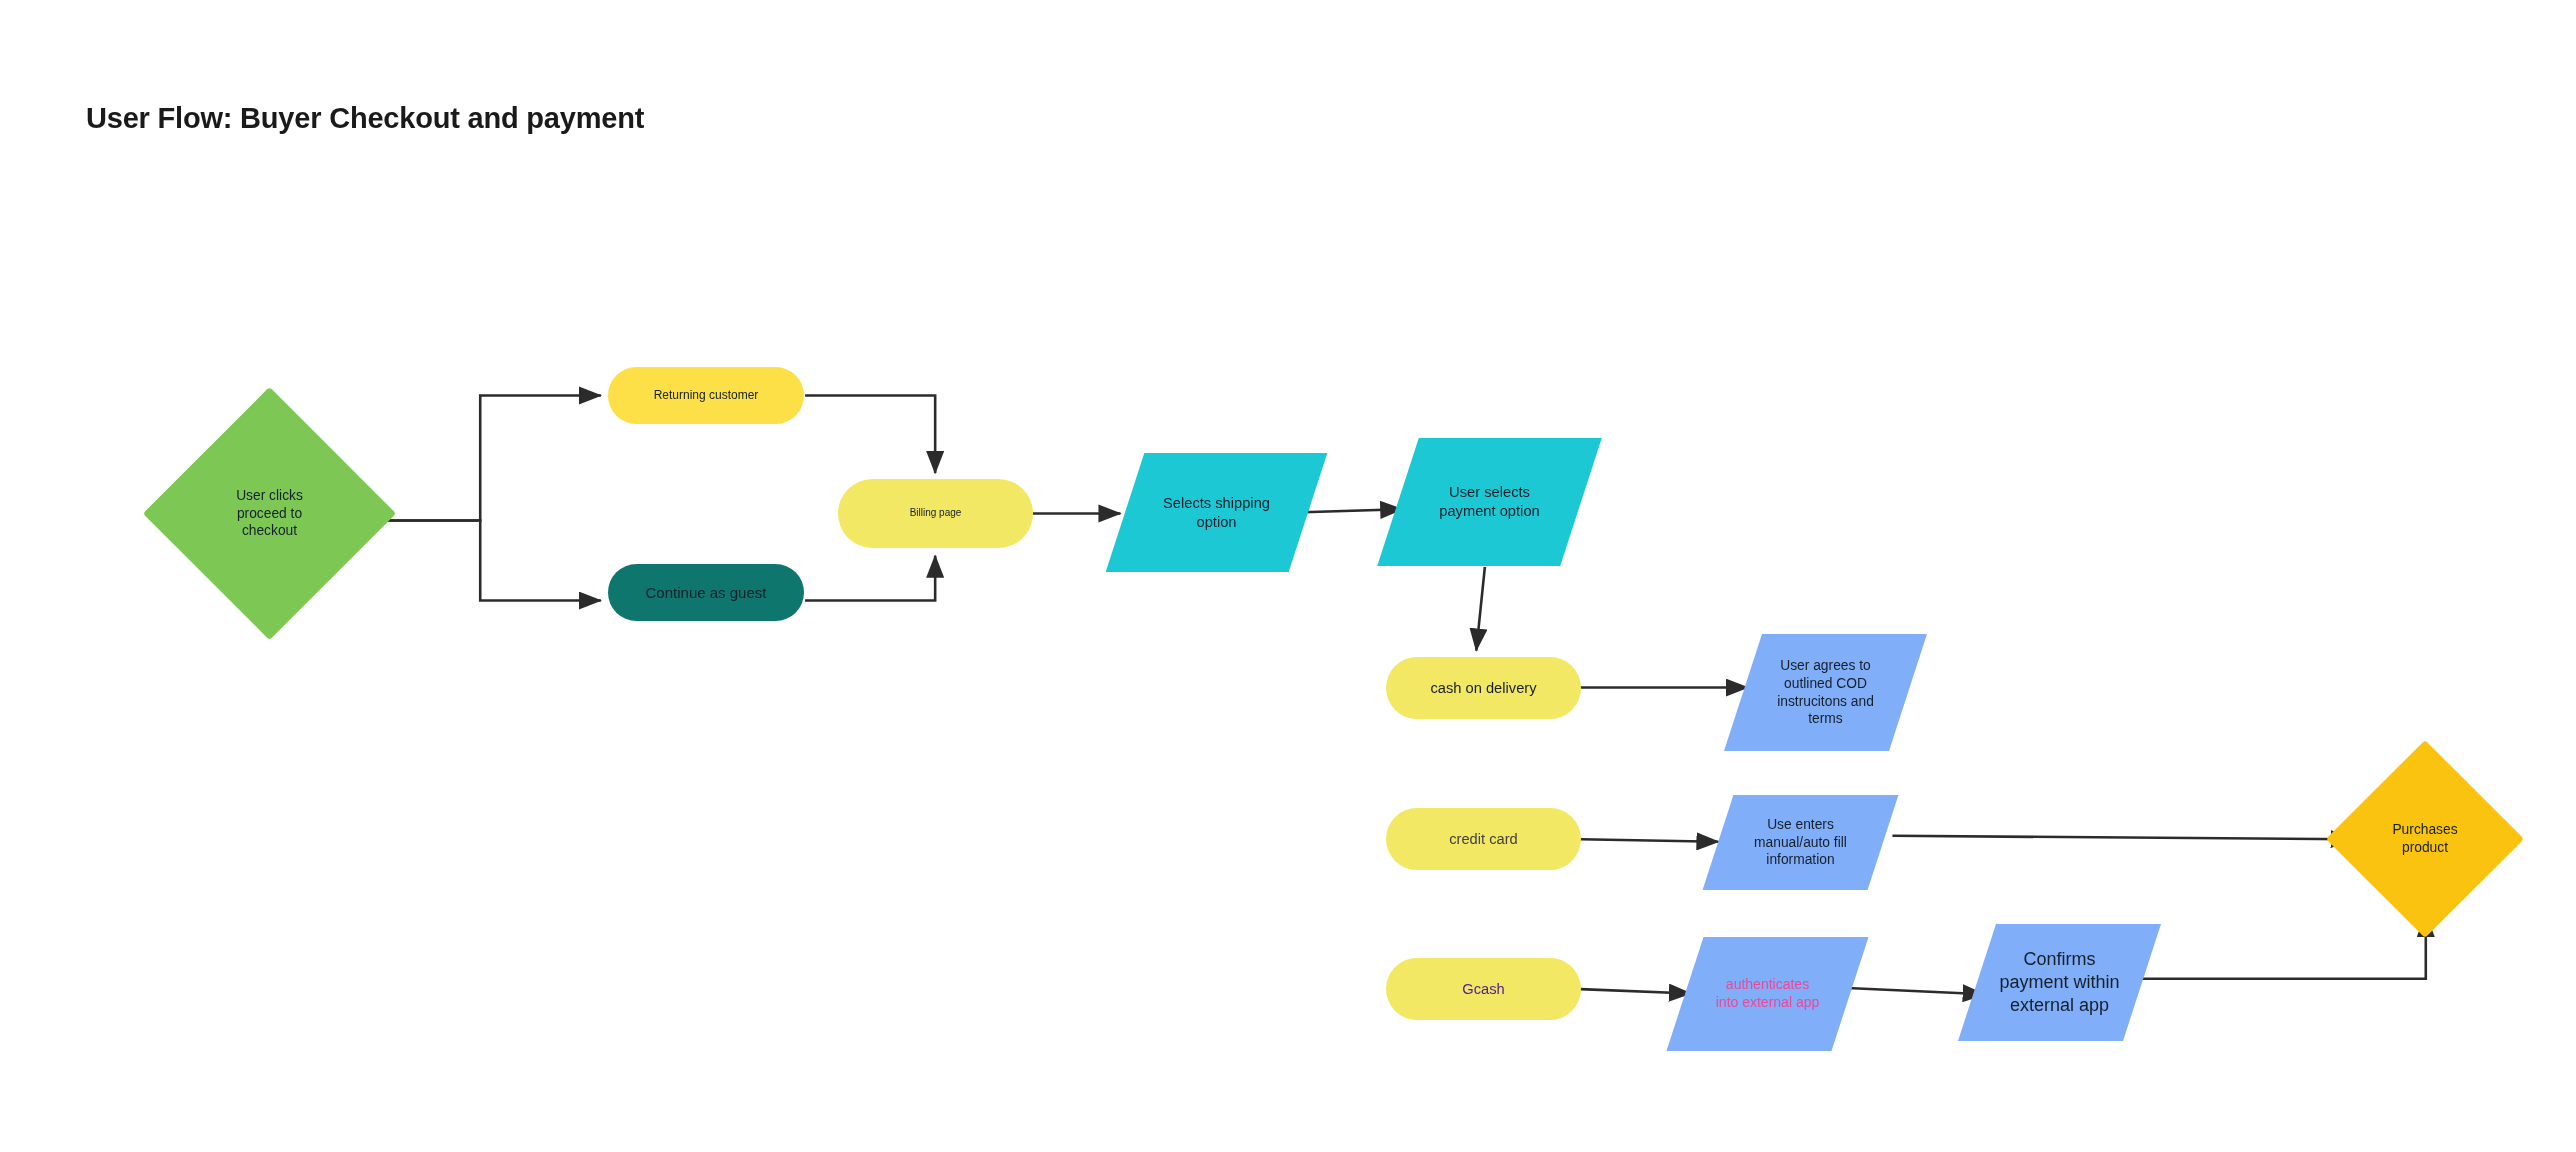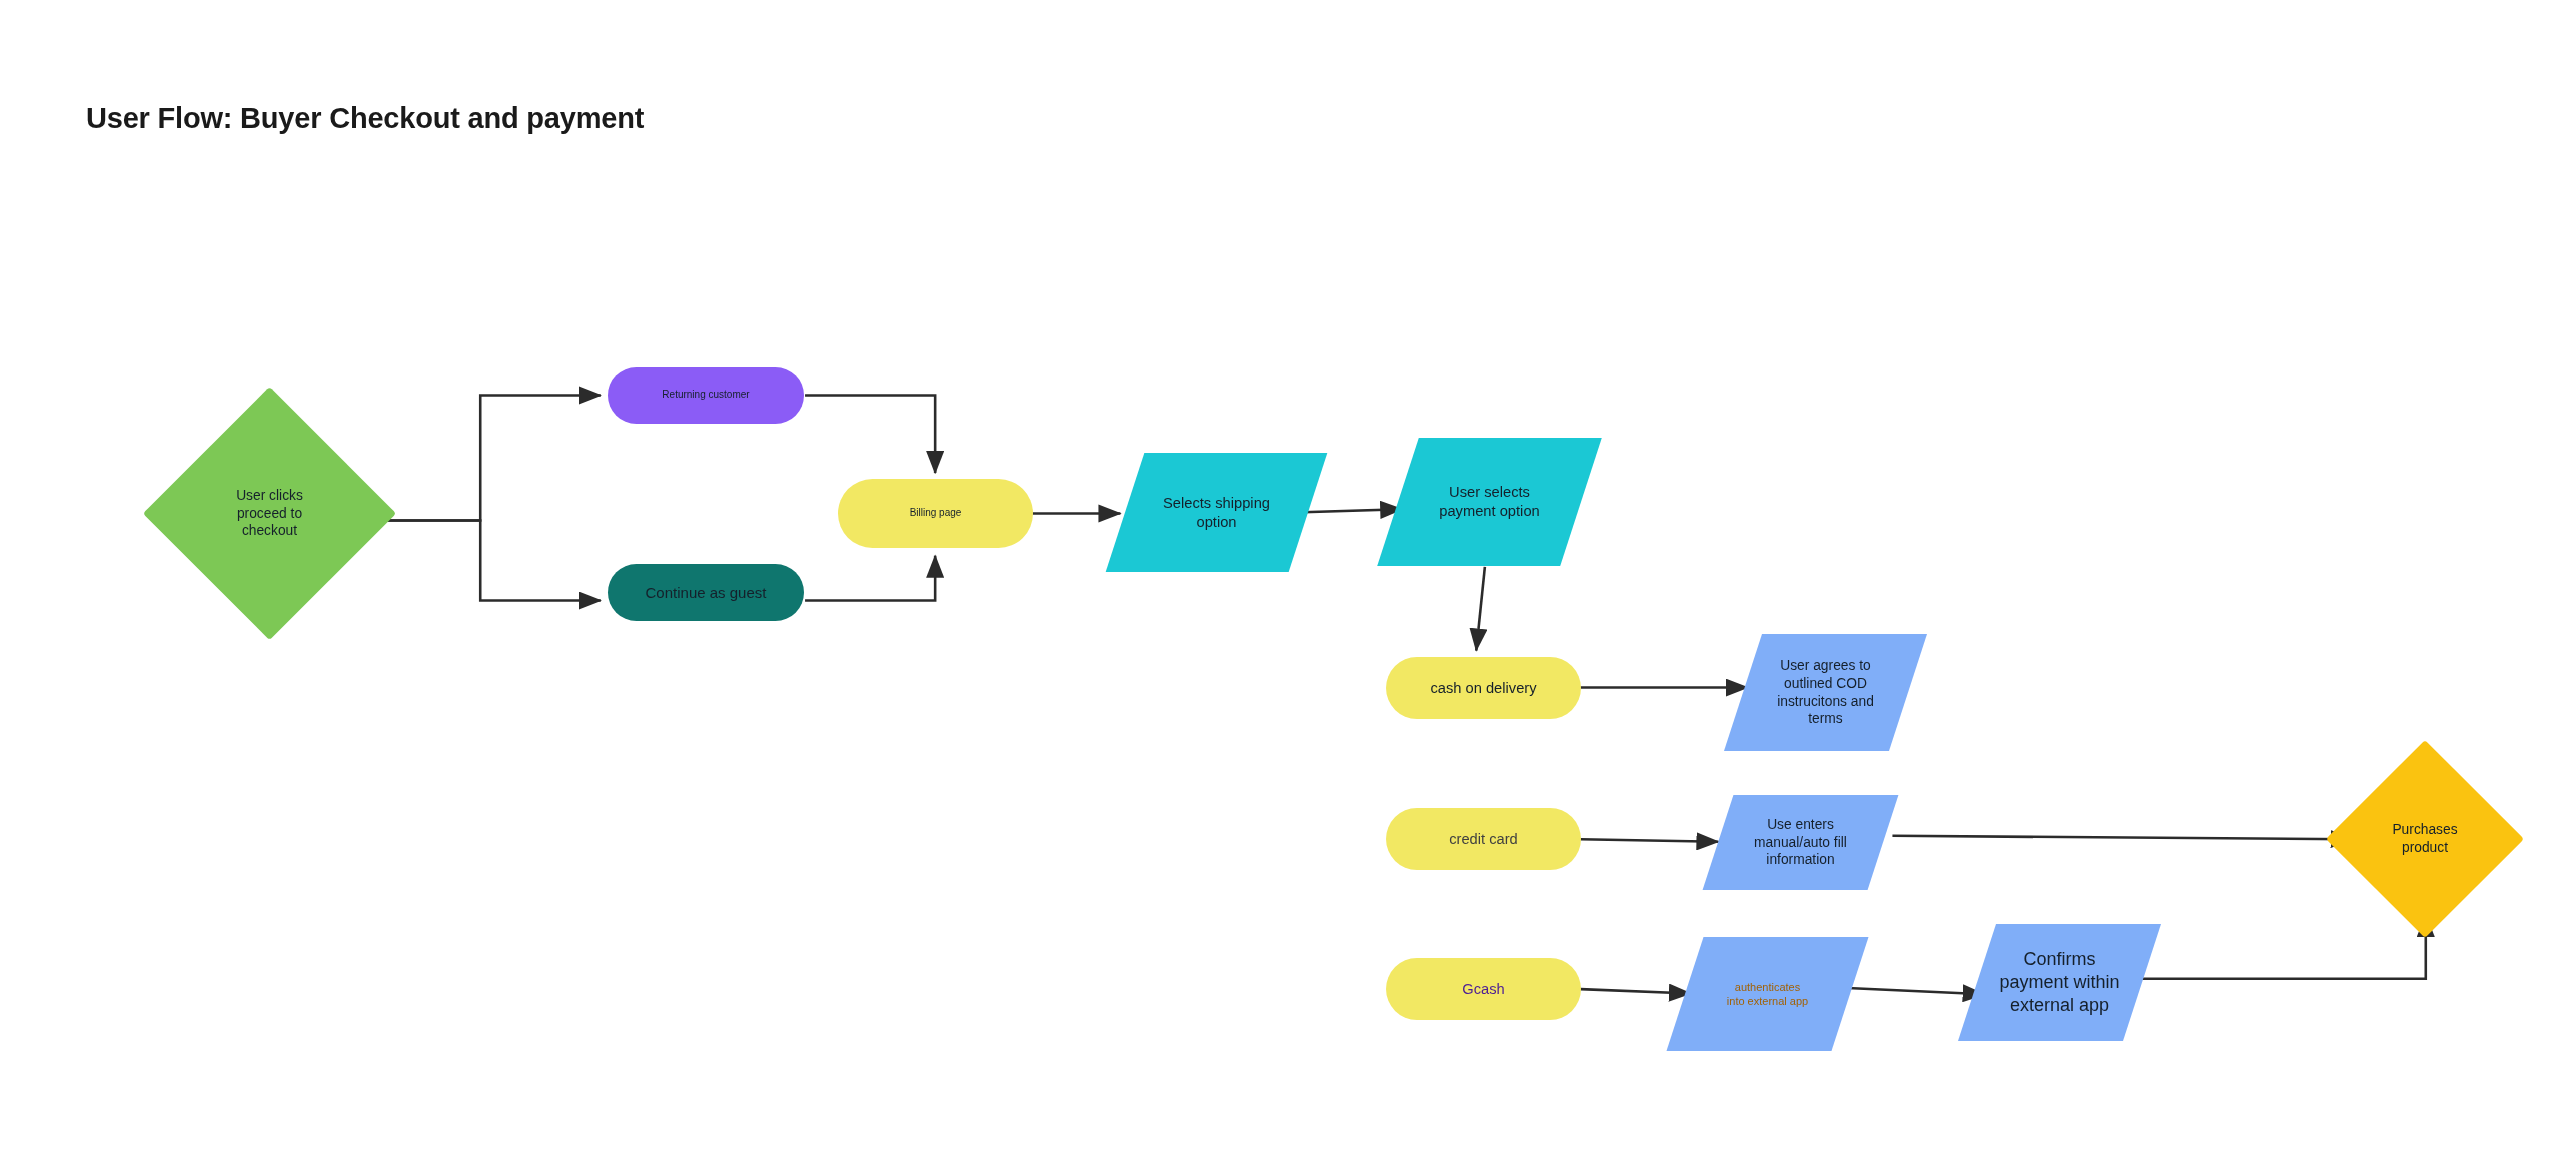--- a/index.html
+++ b/index.html
@@ -116,21 +116,21 @@
       </g>
   </svg>
 
   <div id="node-layer">
       <div class="node shape-diamond" style="left: 180px; top: 424px; width: 179px; height: 179px; font-size: 13.8px; color: rgb(21, 32, 43);">
         <div class="diamond-body" style="background: rgb(125, 200, 85);"></div>
         <span class="node-label">User clicks
 proceed to
 checkout</span>
       </div>
-      <div class="node shape-stadium" style="left: 608px; top: 367px; width: 196px; height: 57px; font-size: 10px; color: rgb(21, 32, 43); background: #8b5cf6;">
+      <div class="node shape-stadium" style="left: 608px; top: 367px; width: 196px; height: 57px; font-size: 12px; color: rgb(21, 32, 43); background: #fde047;">
         <span class="node-label">Returning customer</span>
       </div>
       <div class="node shape-stadium" style="left: 608px; top: 564px; width: 196px; height: 57px; font-size: 15px; color: rgb(21, 32, 43); background: #0f766e;">
         <span class="node-label">Continue as guest</span>
       </div>
       <div class="node shape-stadium" style="left: 838px; top: 479px; width: 195px; height: 69px; font-size: 10px; color: rgb(21, 32, 43); background: rgb(242, 232, 99);">
         <span class="node-label">Billing page</span>
       </div>
       <div class="node shape-parallelogram" style="left: 1125px; top: 453px; width: 183px; height: 119px; font-size: 14.7px; color: rgb(21, 32, 43);">
         <div class="para-body" style="background: rgb(27, 200, 212);"></div>
@@ -157,21 +157,21 @@
       </div>
       <div class="node shape-parallelogram" style="left: 1718px; top: 795px; width: 165px; height: 95px; font-size: 13.8px; color: rgb(21, 32, 43);">
         <div class="para-body" style="background: rgb(128, 174, 248);"></div>
         <span class="node-label">Use enters
 manual/auto fill
 information</span>
       </div>
       <div class="node shape-stadium" style="left: 1386px; top: 958px; width: 195px; height: 62px; font-size: 14.7px; color: #4c1d95; background: rgb(242, 232, 99);">
         <span class="node-label">Gcash</span>
       </div>
-      <div class="node shape-parallelogram" style="left: 1685px; top: 937px; width: 165px; height: 114px; font-size: 11px; color: #a16207;">
+      <div class="node shape-parallelogram" style="left: 1685px; top: 937px; width: 165px; height: 114px; font-size: 14px; color: #ec4899;">
         <div class="para-body" style="background: rgb(128, 174, 248);"></div>
         <span class="node-label">authenticates
 into external app</span>
       </div>
       <div class="node shape-parallelogram" style="left: 1977px; top: 924px; width: 165px; height: 117px; font-size: 18px; color: rgb(21, 32, 43);">
         <div class="para-body" style="background: rgb(128, 174, 248);"></div>
         <span class="node-label">Confirms
 payment within
 external app</span>
       </div>

